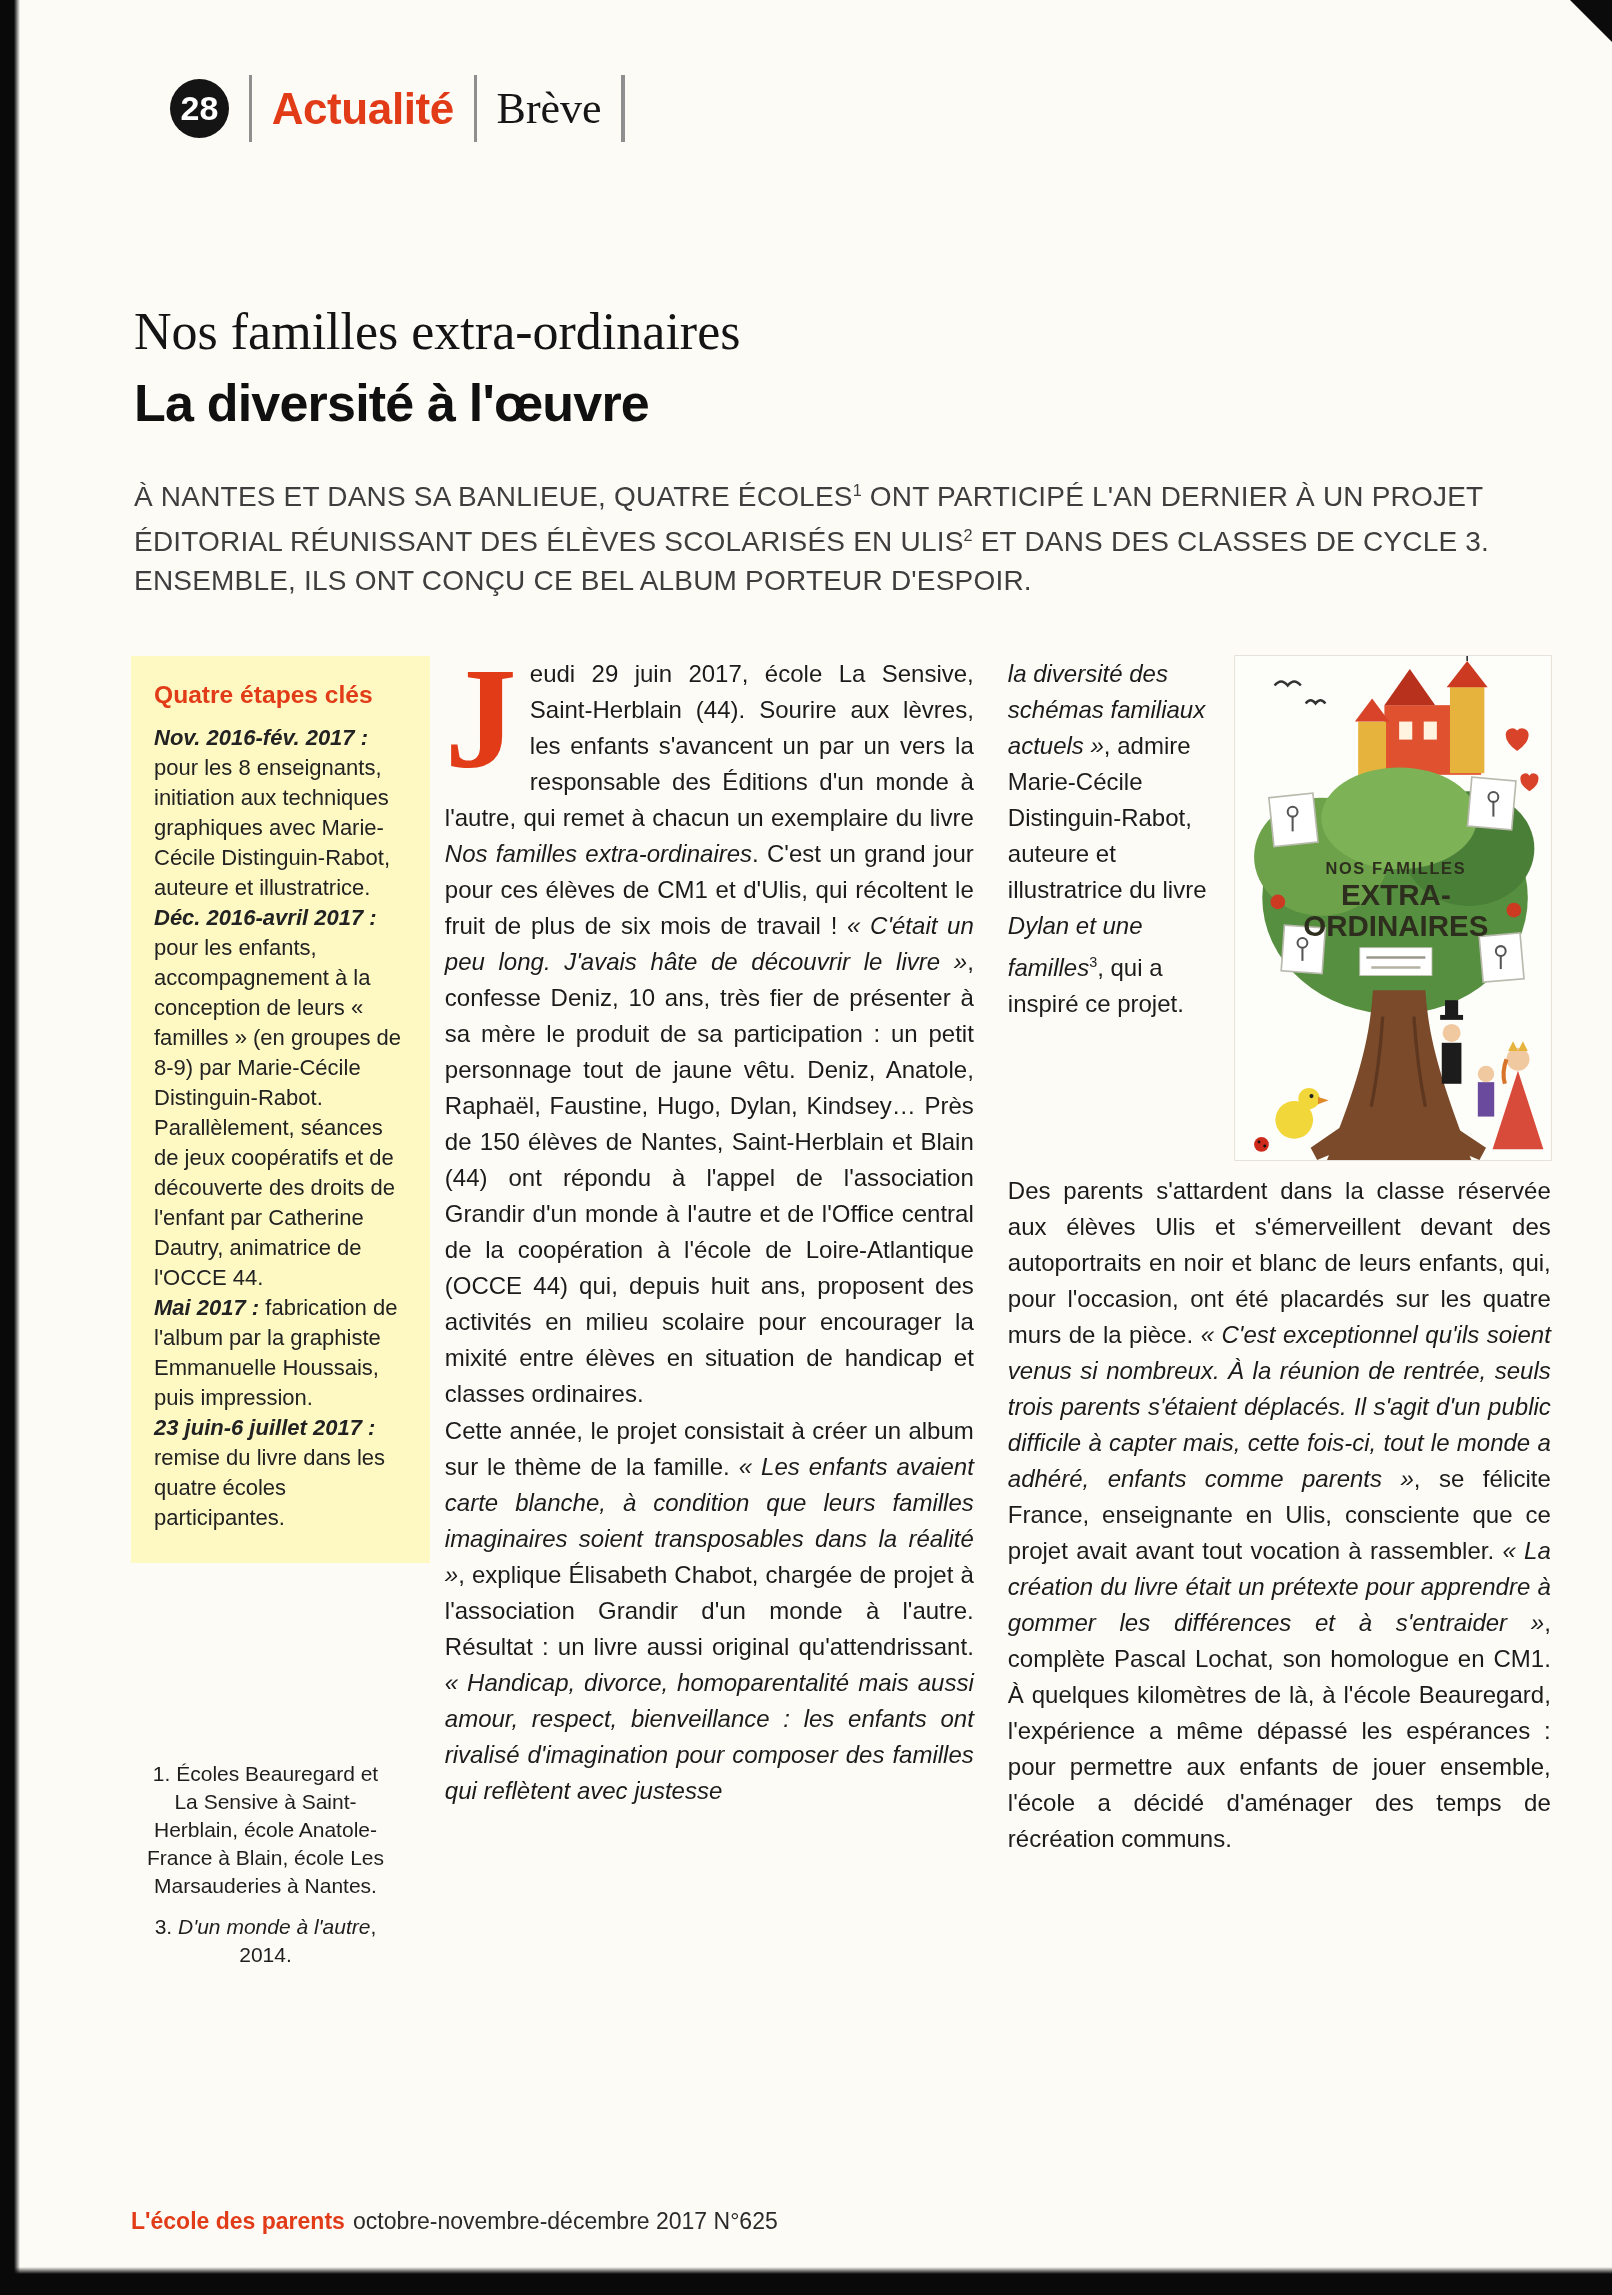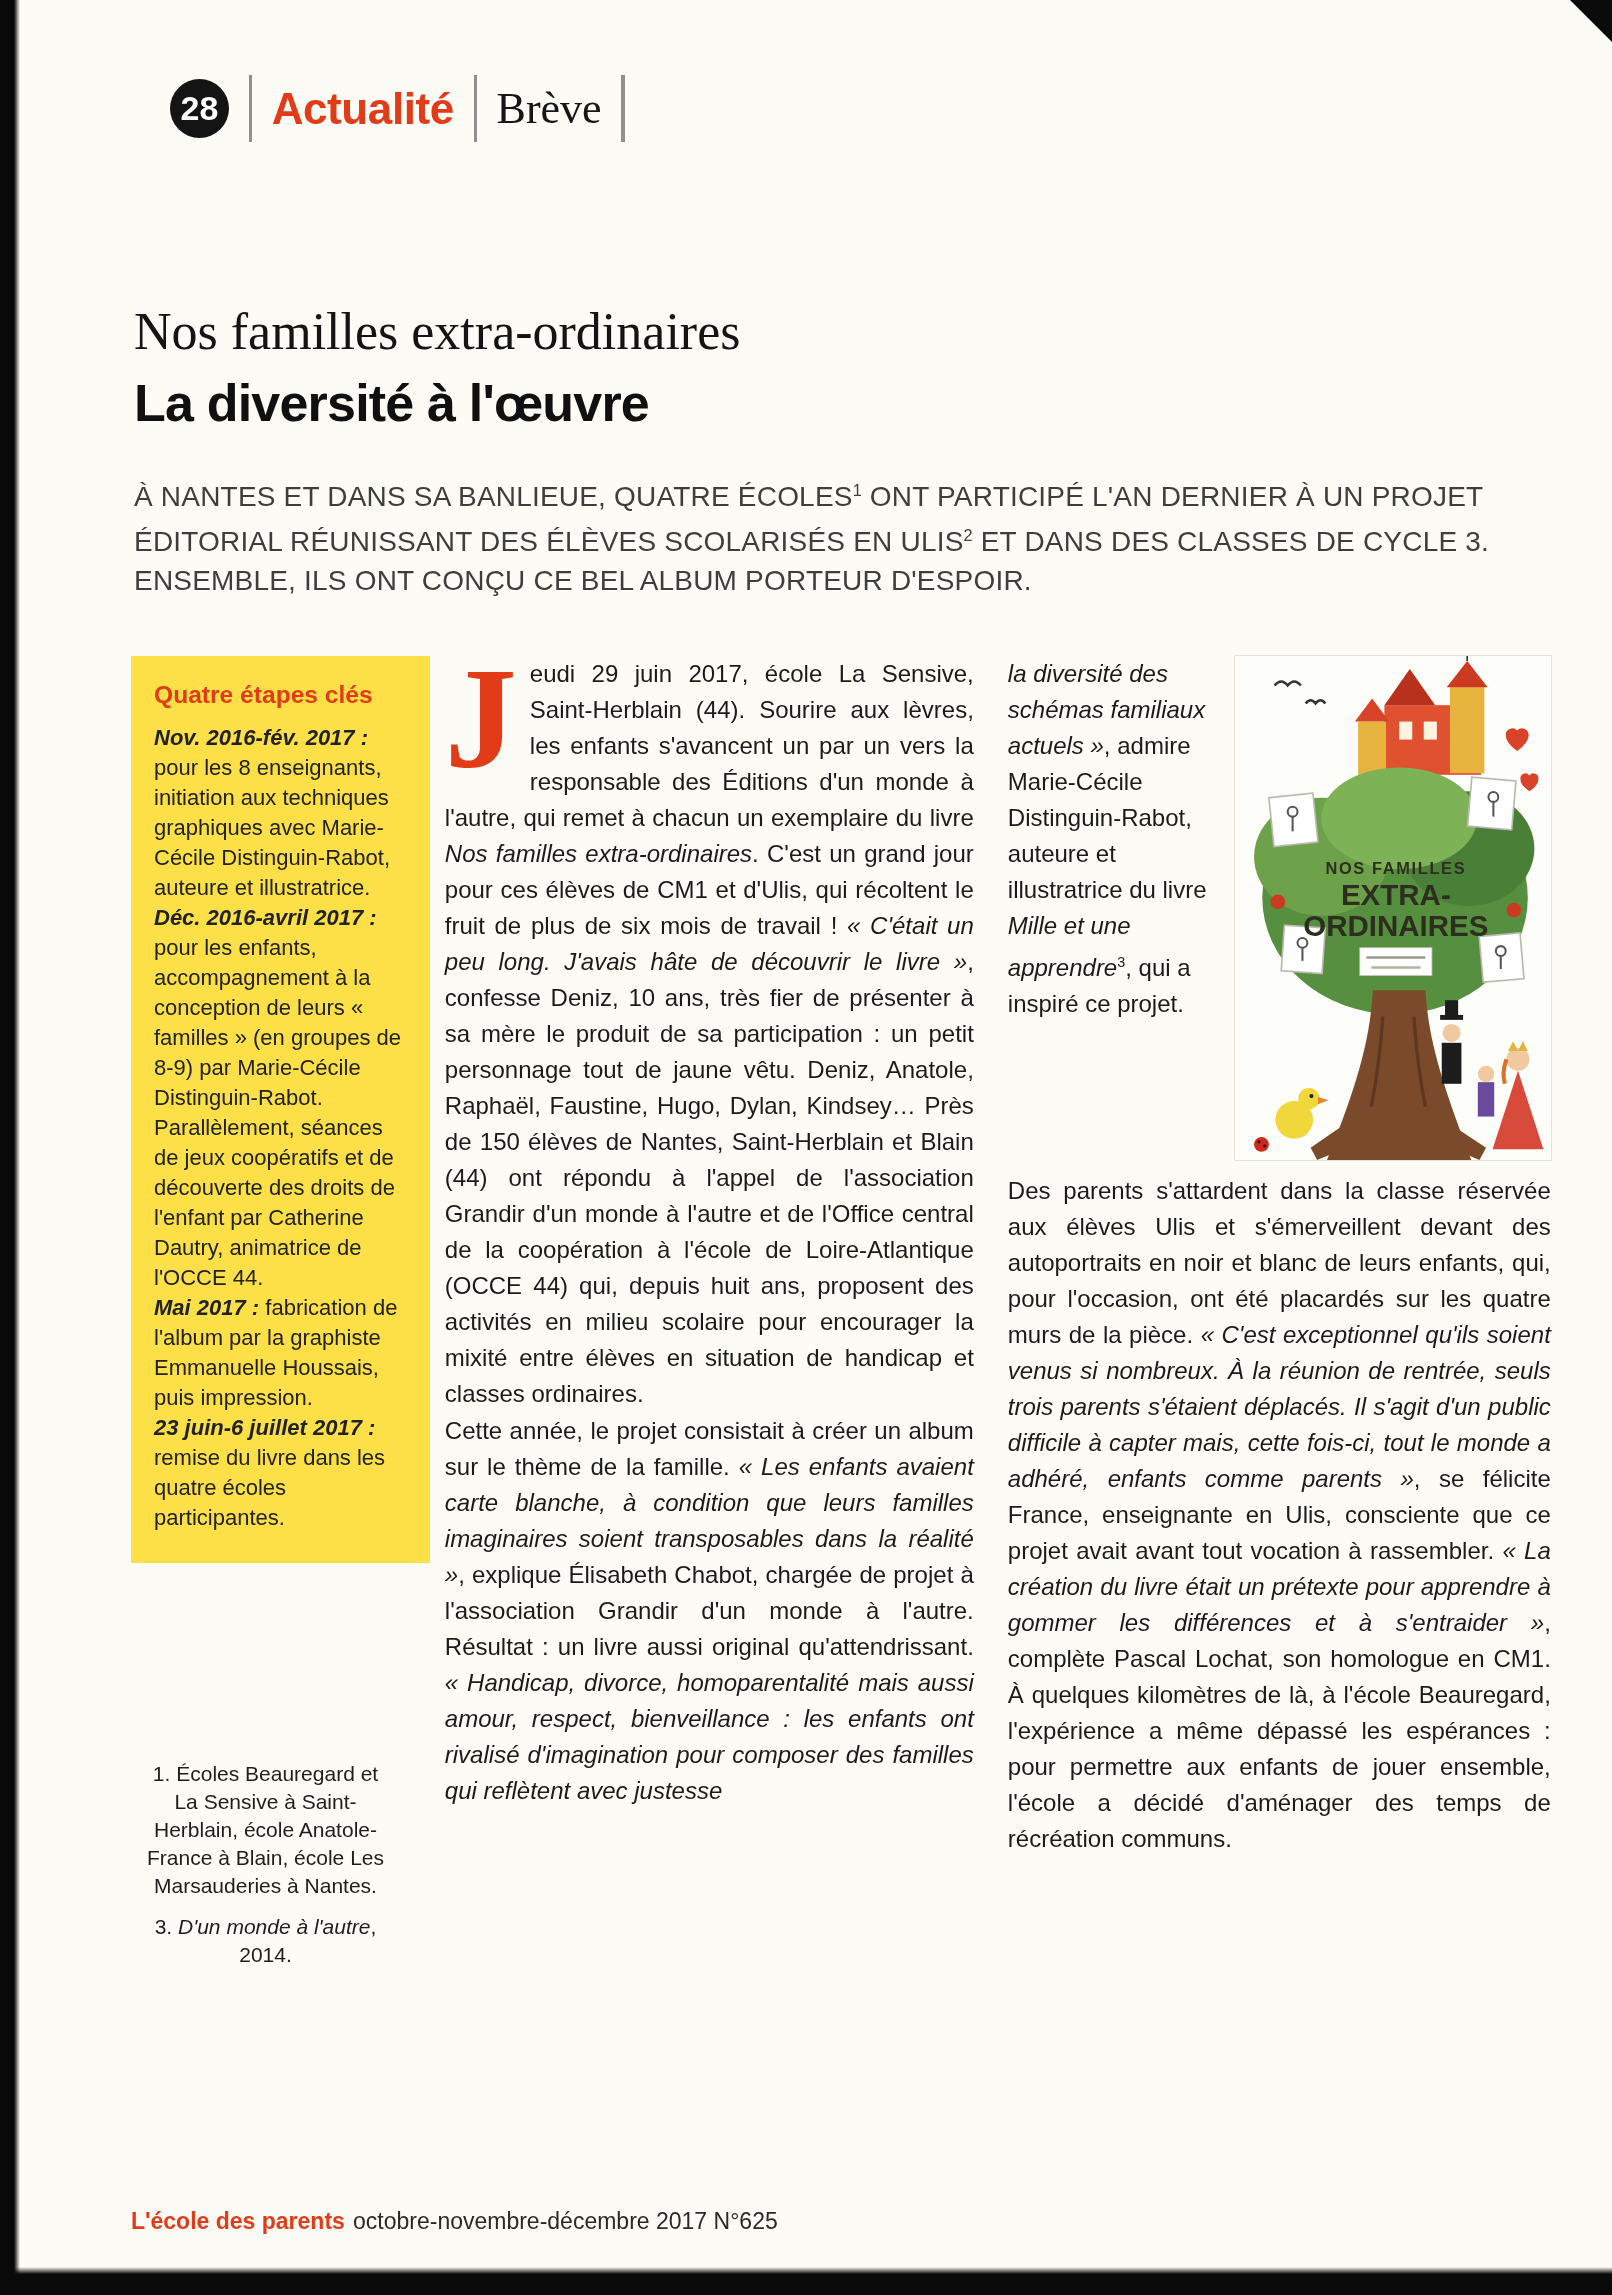--- a/index.html
+++ b/index.html
@@ -39,21 +39,21 @@
 
   .body-text{font-size:24px;line-height:36px;text-align:justify;color:#1b1b1b;margin:0;}
   .para+.para{margin-top:0.8px;}
   .body-text i{font-style:italic;}
   .body-text sup,.intro-text sup{font-size:60%;}
 
   .dropcap{float:left;font-family:"Liberation Serif",serif;font-weight:bold;color:#e23b18;
     font-size:144px;line-height:0.74;padding:9.8px 13px 4.9px 0;}
 
   
-  .sidebar-box{background:#fde047;width:299px;box-sizing:border-box;padding:24.6px 21px 29.5px 23px;}
+  .sidebar-box{background:#fef9c3;width:299px;box-sizing:border-box;padding:24.6px 21px 29.5px 23px;}
   .sidebar-title{color:#e23b18;font-size:24.6px;font-weight:bold;margin:0 0 14.8px 0;}
   .step{font-size:22px;line-height:30px;color:#222;margin:0;}
   .step-date{font-style:italic;font-weight:bold;}
 
   .footnotes{margin-top:197px;padding-left:11.5px;width:246px;}
   .footnote{font-size:21px;line-height:28px;color:#1e1e1e;margin:0 0 13px 0;text-align:center;}
   .footnote i{}
 
   
   .col3-top{display:flex;align-items:flex-start;}
@@ -109,21 +109,21 @@
       </div>
     </div>
 
     <div class="col-mid">
       <p class="body-text para"><span class="dropcap">J</span><span>eudi 29 juin 2017, école La Sensive, Saint-Herblain (44). Sourire aux lèvres, les enfants s'avancent un par un vers la responsable des Éditions d'un monde à l'autre, qui remet à chacun un exemplaire du livre <i>Nos familles extra-ordinaires</i>. C'est un grand jour pour ces élèves de CM1 et d'Ulis, qui récoltent le fruit de plus de six mois de travail ! <i>« C'était un peu long. J'avais hâte de découvrir le livre »</i>, confesse Deniz, 10 ans, très fier de présenter à sa mère le produit de sa participation : un petit personnage tout de jaune vêtu. Deniz, Anatole, Raphaël, Faustine, Hugo, Dylan, Kindsey… Près de 150 élèves de Nantes, Saint-Herblain et Blain (44) ont répondu à l'appel de l'association Grandir d'un monde à l'autre et de l'Office central de la coopération à l'école de Loire-Atlantique (OCCE 44) qui, depuis huit ans, proposent des activités en milieu scolaire pour encourager la mixité entre élèves en situation de handicap et classes ordinaires.</span></p>
       <p class="body-text para">Cette année, le projet consistait à créer un album sur le thème de la famille. <i>« Les enfants avaient carte blanche, à condition que leurs familles imaginaires soient transposables dans la réalité »</i>, explique Élisabeth Chabot, chargée de projet à l'association Grandir d'un monde à l'autre. Résultat : un livre aussi original qu'attendrissant. <i>« Handicap, divorce, homoparentalité mais aussi amour, respect, bienveillance : les enfants ont rivalisé d'imagination pour composer des familles qui reflètent avec justesse</i></p>
     </div>
 
     <div class="col-right">
       <div class="col3-top">
-        <p class="intro-text"><i>la diversité des schémas familiaux actuels »</i>, admire Marie-Cécile Distinguin-Rabot, auteure et illustratrice du livre <i>Mille et une apprendre</i><sup>3</sup>, qui a inspiré ce projet.</p>
+        <p class="intro-text"><i>la diversité des schémas familiaux actuels »</i>, admire Marie-Cécile Distinguin-Rabot, auteure et illustratrice du livre <i>Dylan et une familles</i><sup>3</sup>, qui a inspiré ce projet.</p>
         <div class="cover-wrap">
           <svg viewBox="0 0 385 615" width="316" height="504" xmlns="http://www.w3.org/2000/svg">
             <rect width="385" height="615" fill="#fdfdf9"></rect>
 
             <g>
               <rect x="182" y="60" width="118" height="85" fill="#e0512f"></rect>
               <polygon points="182,60 213,16 244,60" fill="#b8311c"></polygon>
               <rect x="262" y="38" width="42" height="105" fill="#e6b33c"></rect>
               <polygon points="258,38 283,6 308,38" fill="#cc3a22"></polygon>
               <rect x="150" y="80" width="34" height="66" fill="#e6b33c"></rect>

